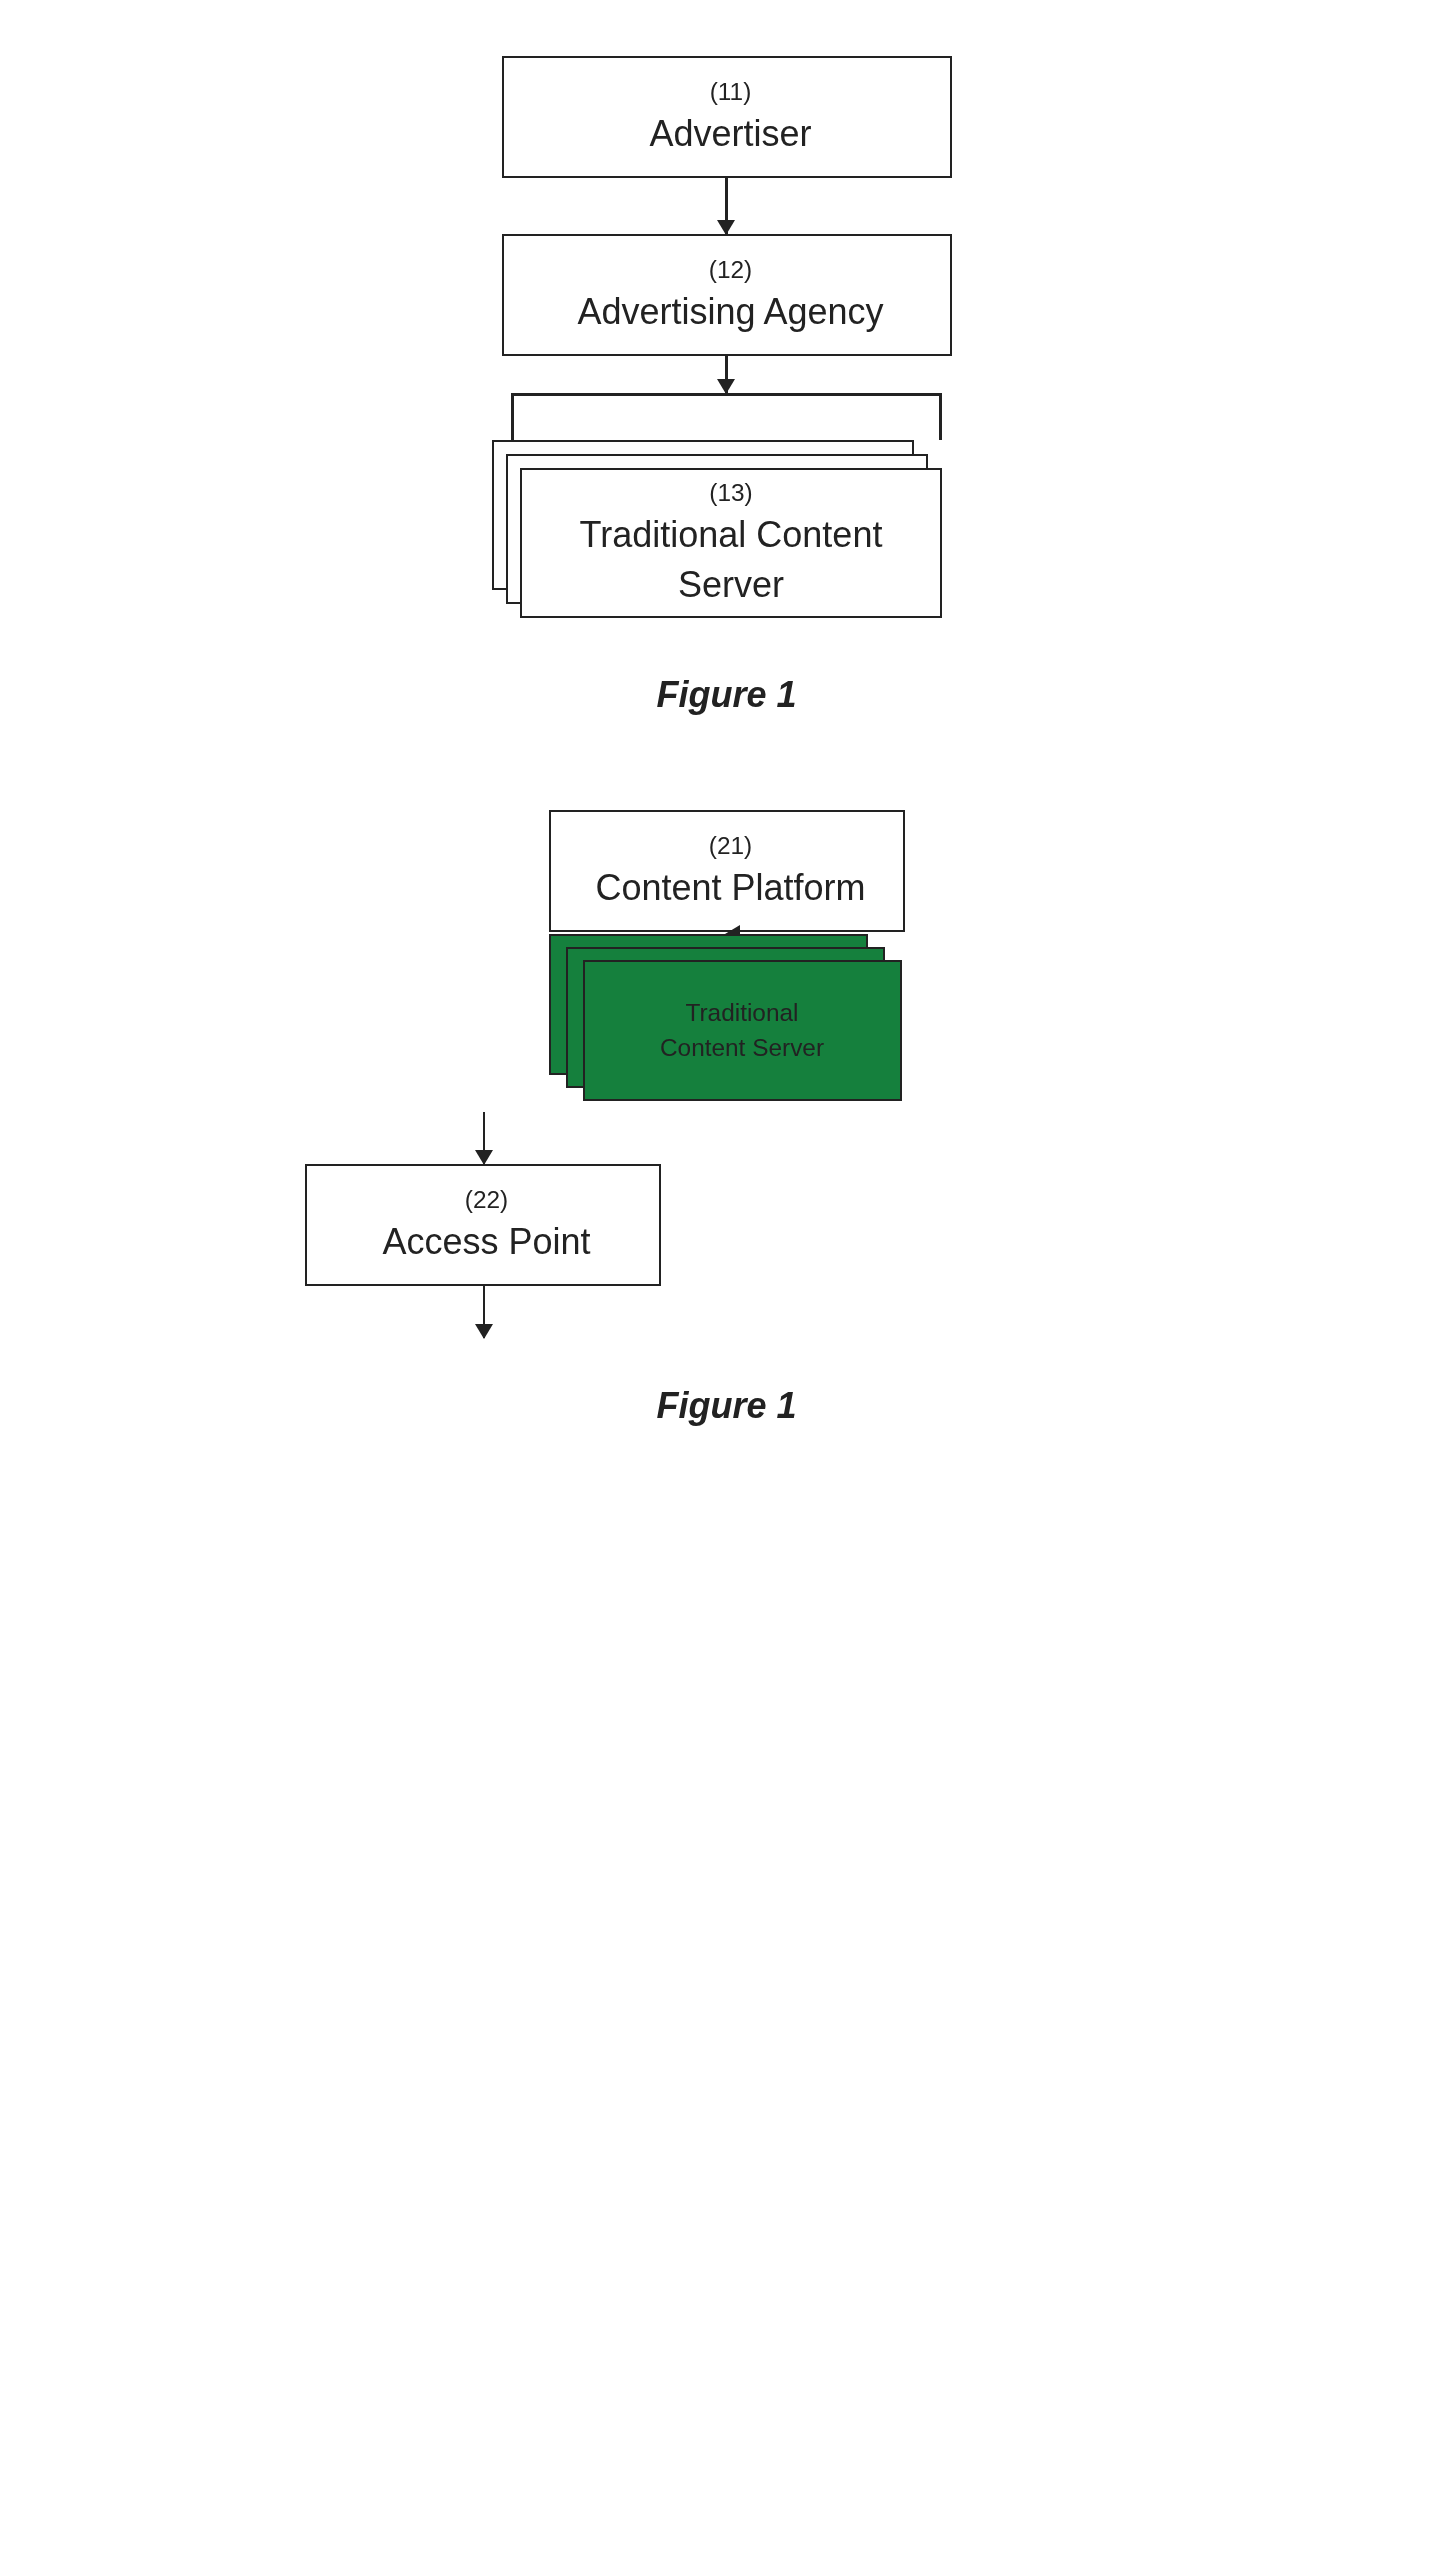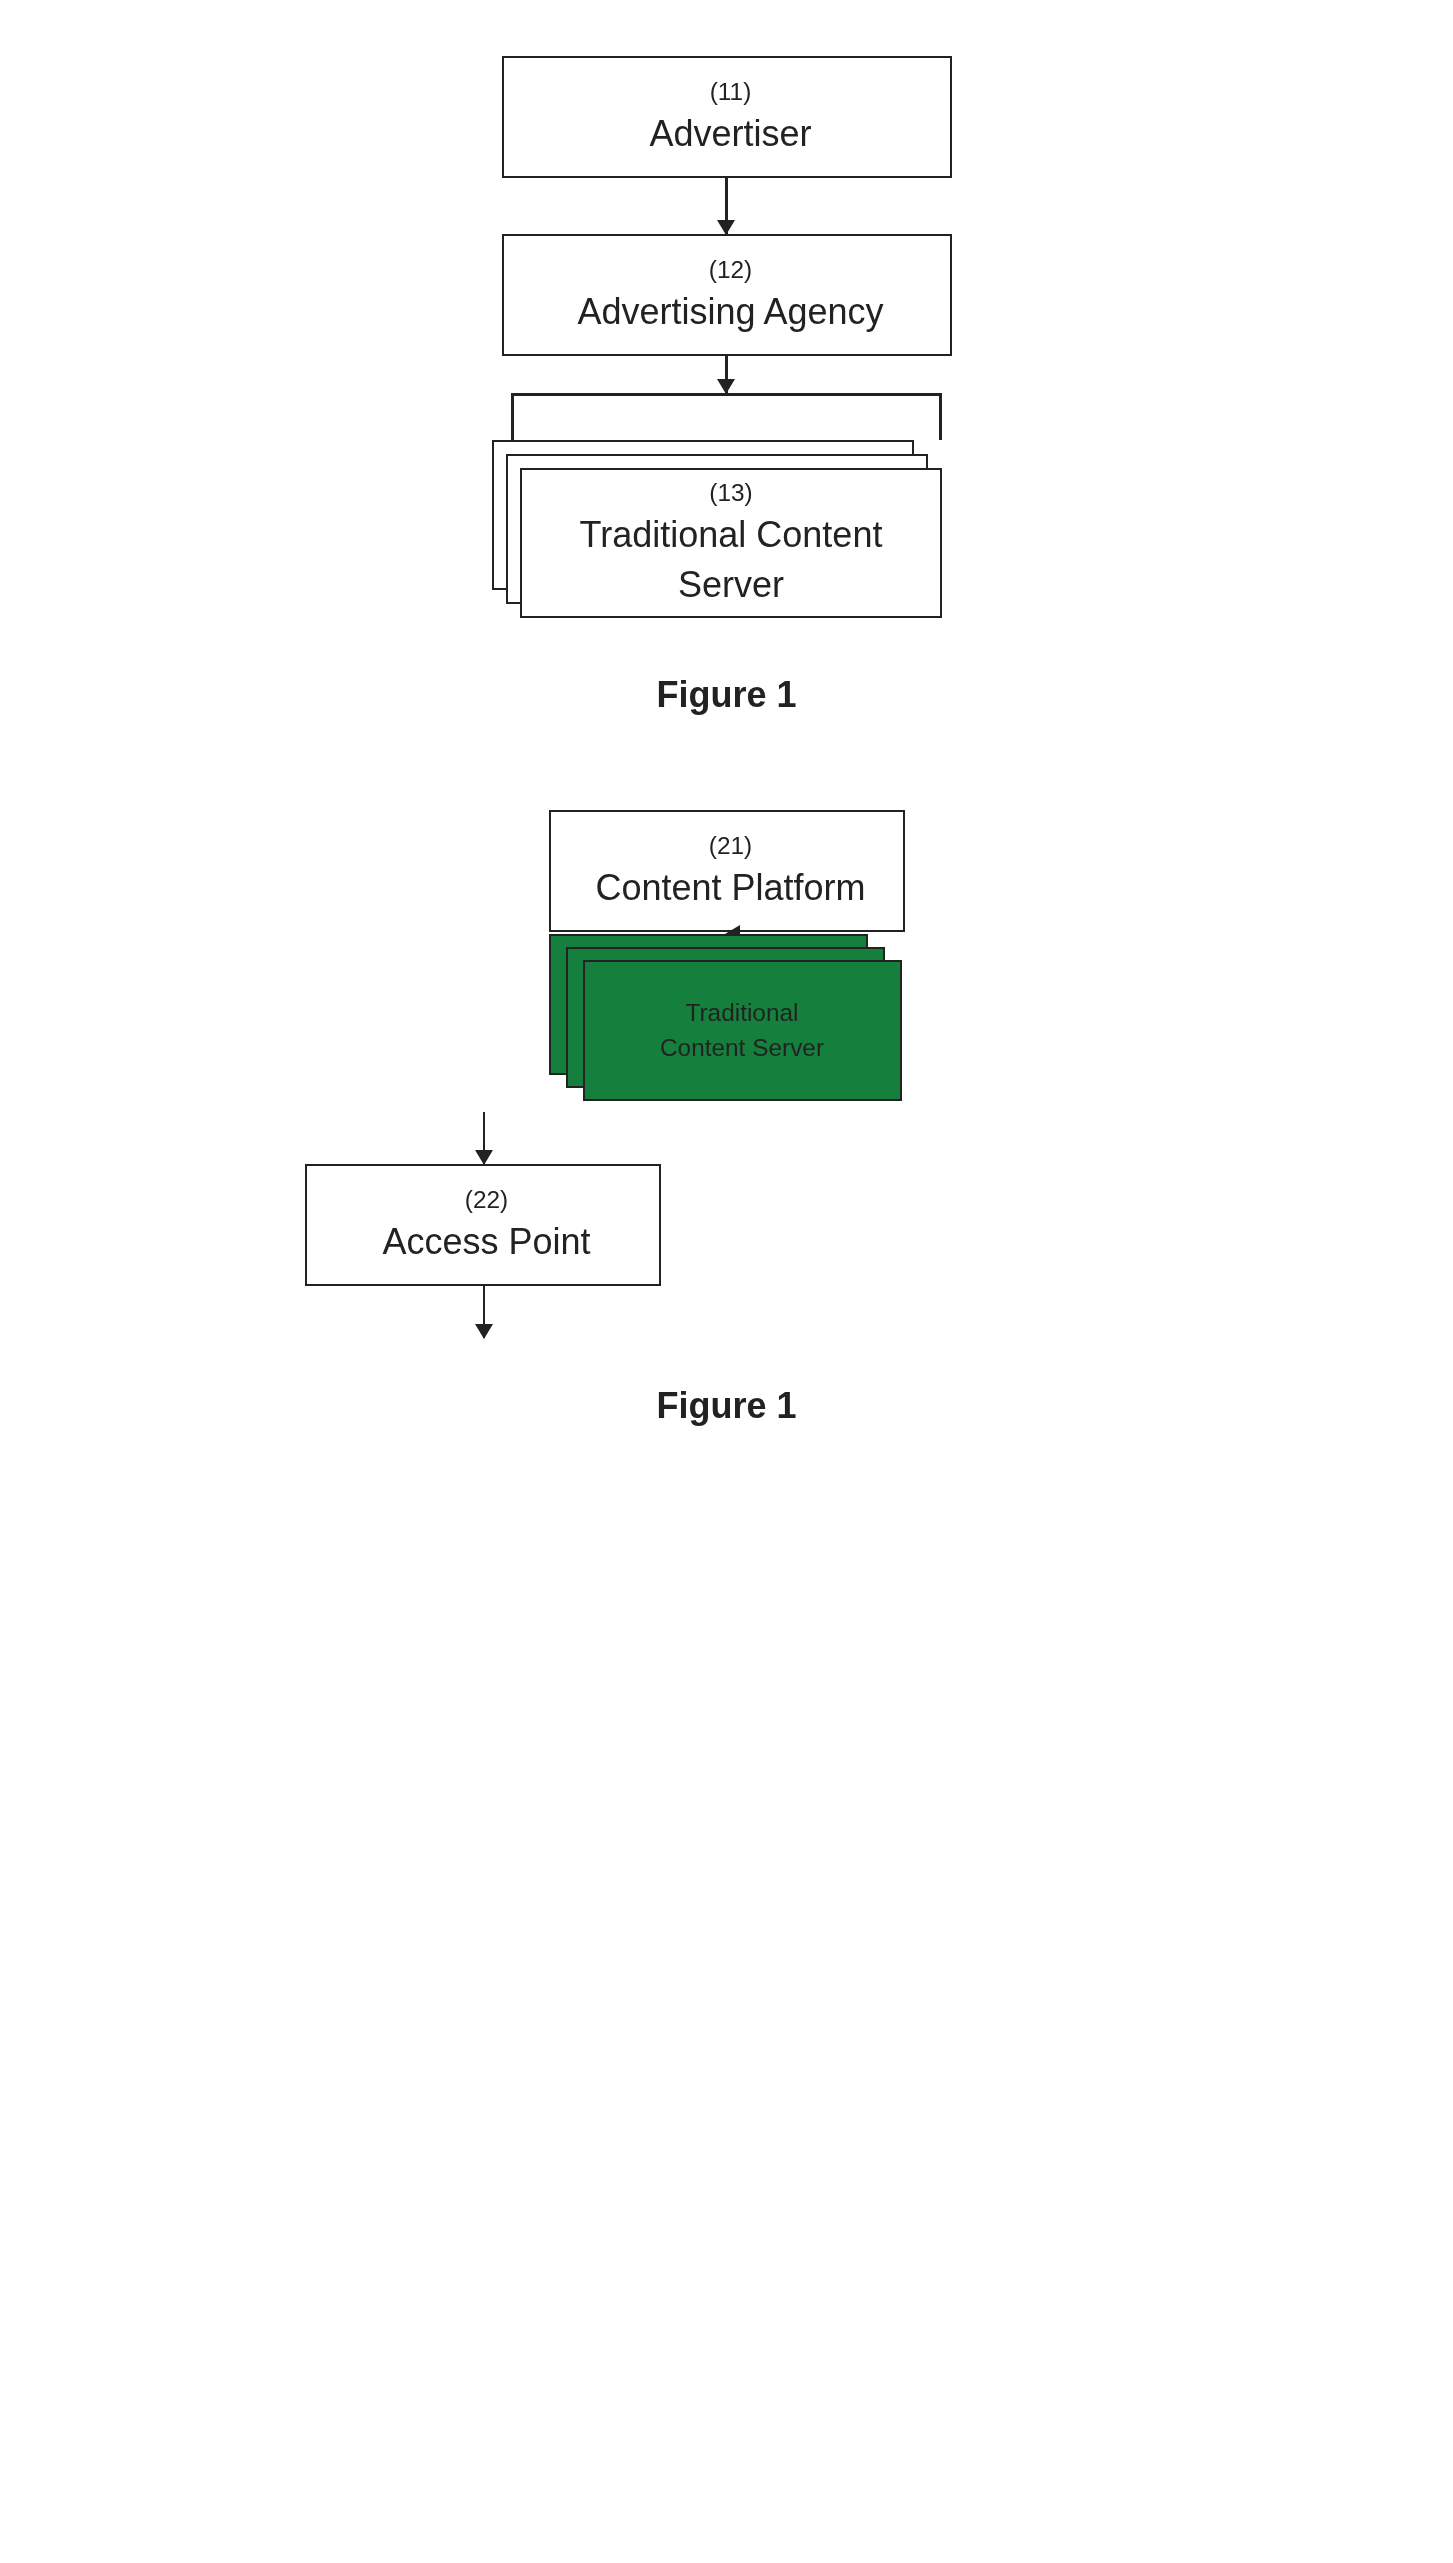--- a/index.html
+++ b/index.html
@@ -109,20 +109,21 @@
       justify-content: center;
       text-align: center;
       font-size: 26px;
       color: #222;
       line-height: 1.4;
     }
 
     .figure-label {
       font-size: 36px;
       font-weight: bold;
+      font-style: italic;
       color: #222;
       margin-top: 47px;
     }
 
     
     .figure2 {
       display: flex;
       flex-direction: column;
       align-items: center;
       width: 844px;

